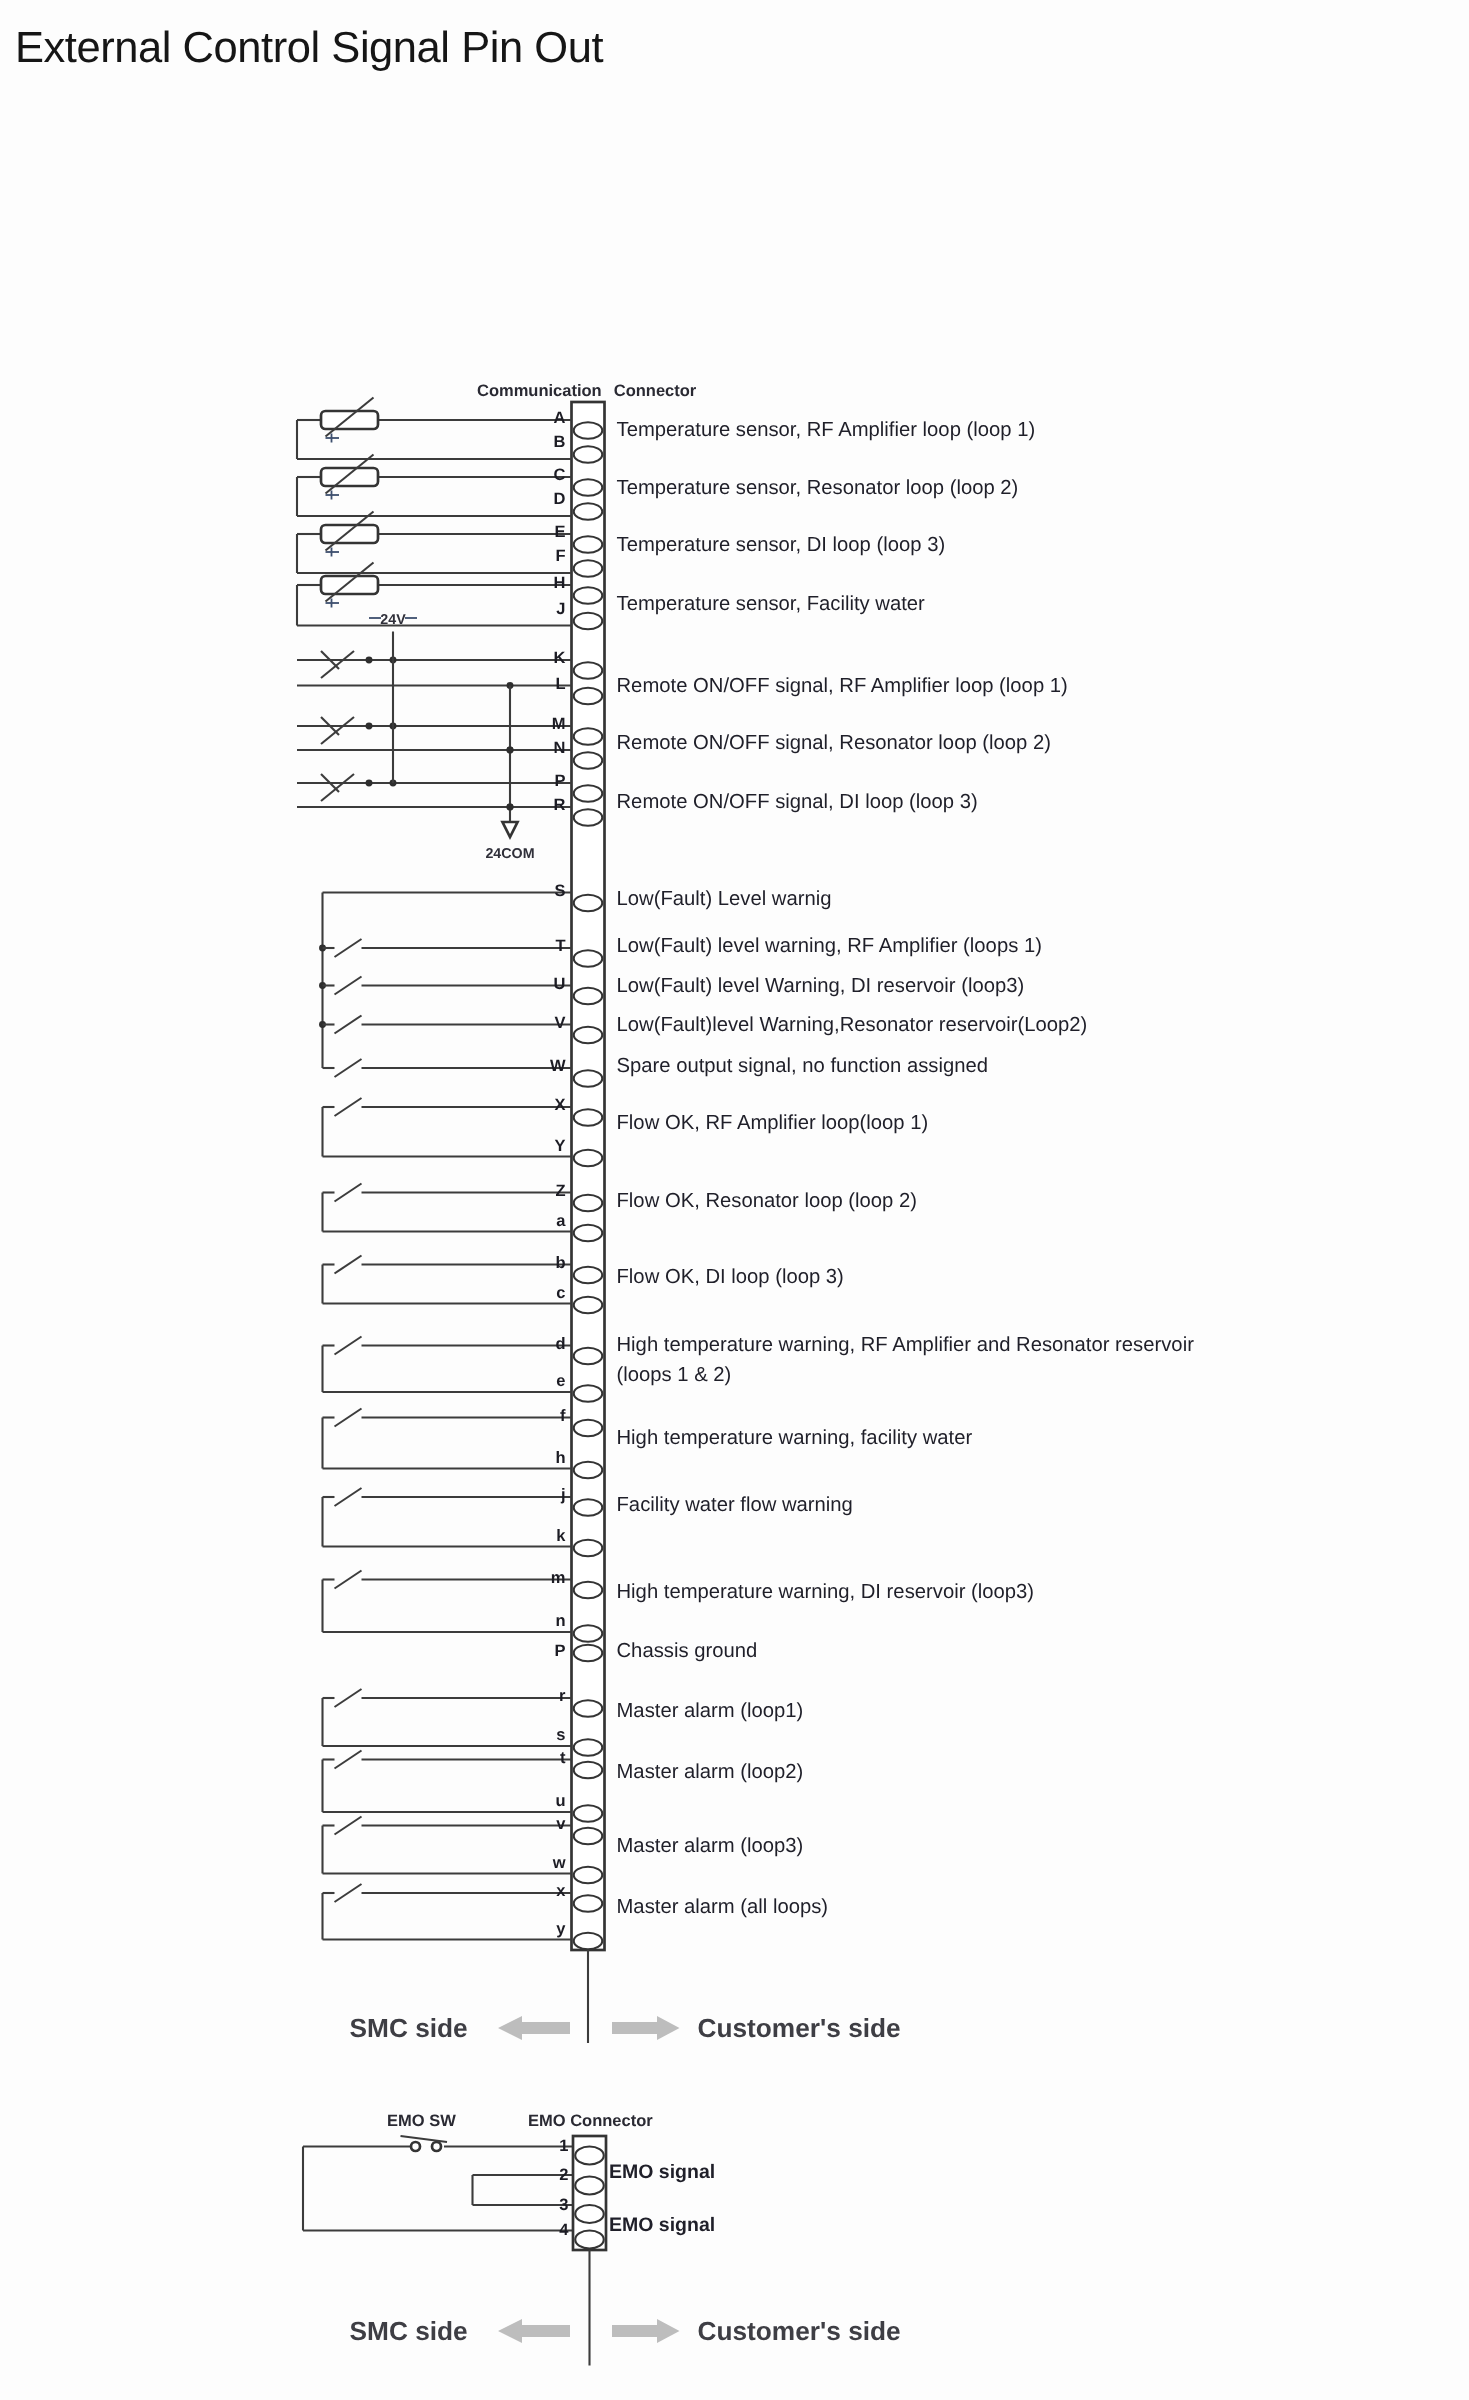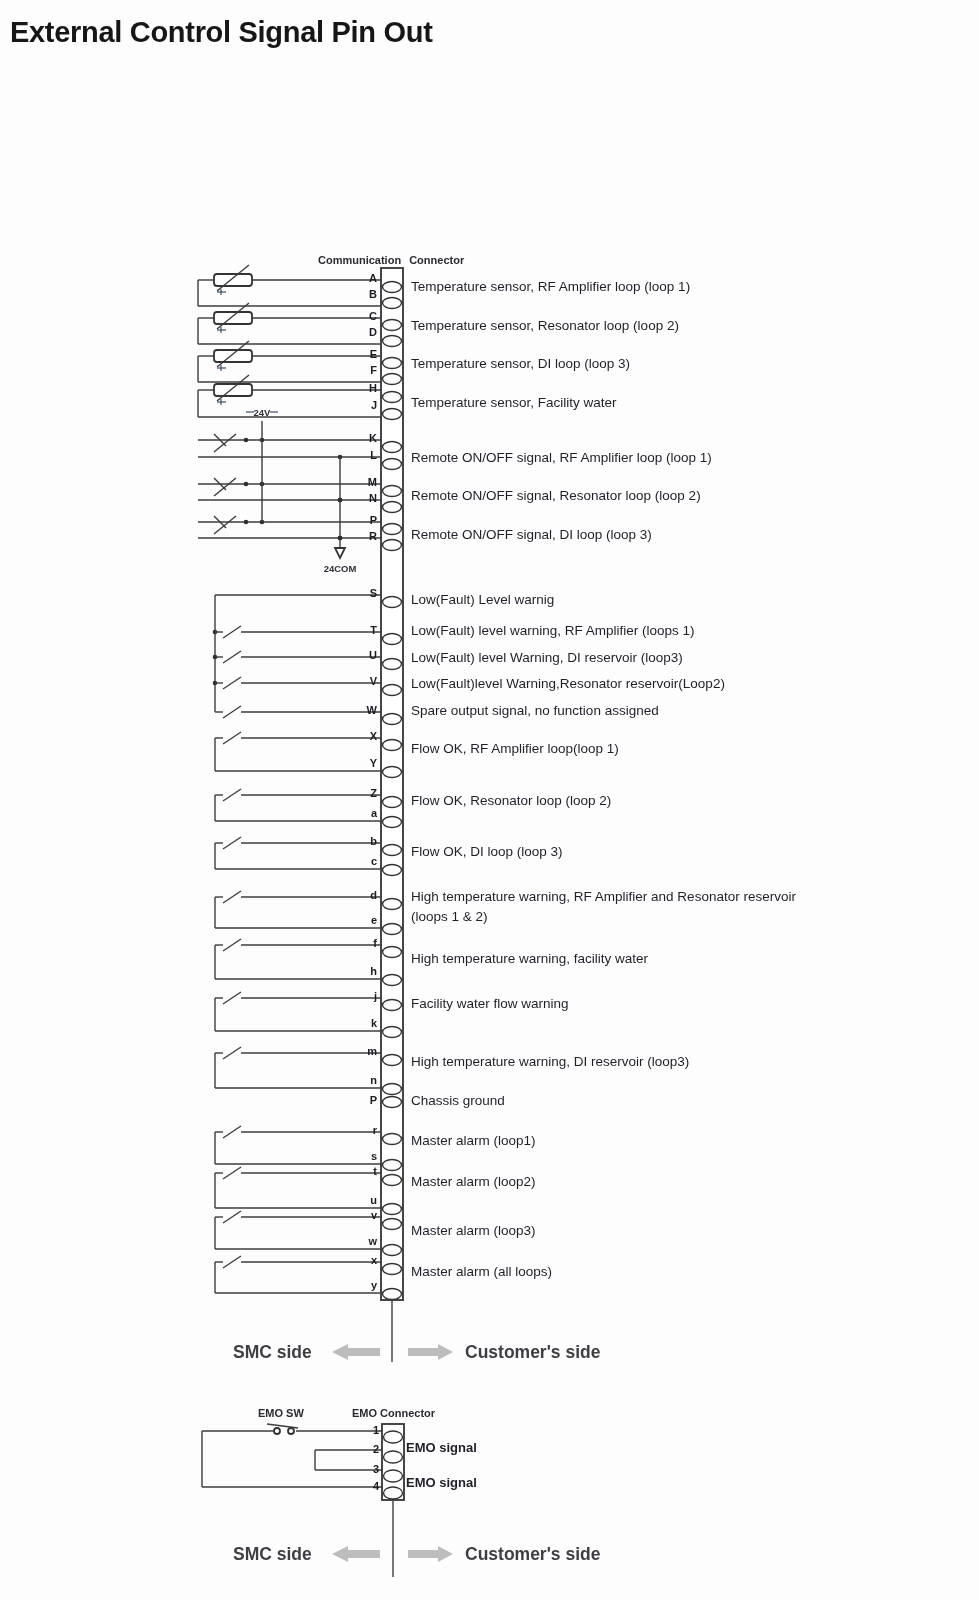--- a/index.html
+++ b/index.html
@@ -5,21 +5,21 @@
   html,body{margin:0;padding:0;}
   body{
     width:979px;height:1600px;
     background:#fdfdfd;
     font-family:"Liberation Sans", sans-serif;
     position:relative;
     overflow:hidden;
   }
   .title{
     position:absolute;left:10px;top:16px;
-    font-size:29px;font-weight:700;color:#161616;
+    font-size:29px;font-weight:400;color:#161616;
     letter-spacing:-0.3px;
   }
   #diagram{position:absolute;left:0;top:0;}
   #diagram text{font-family:"Liberation Sans", sans-serif;}
   .w{stroke:#3c3c3c;stroke-width:1.4;fill:none;}
   .w2{stroke:#343434;stroke-width:1.8;fill:#ffffff;}
   .oval{stroke:#343434;stroke-width:1.4;fill:#ffffff;}
   .dot{fill:#2e2e2e;stroke:none;}
   .tick{stroke:#3d4f6e;stroke-width:1.2;fill:none;}
   .pin-letter{font-size:11px;font-weight:bold;fill:#1c1c24;}

